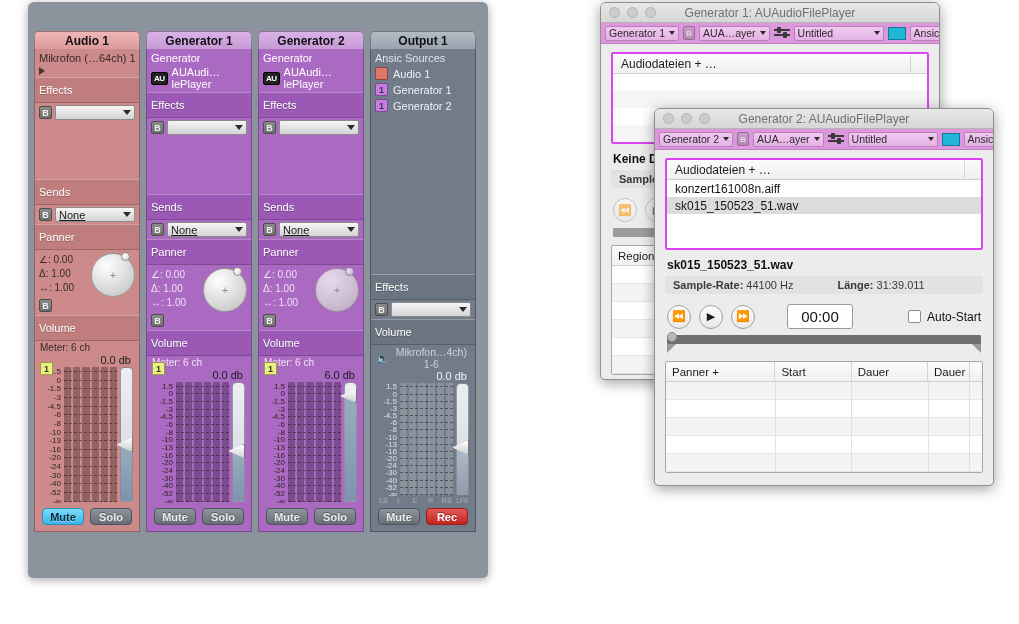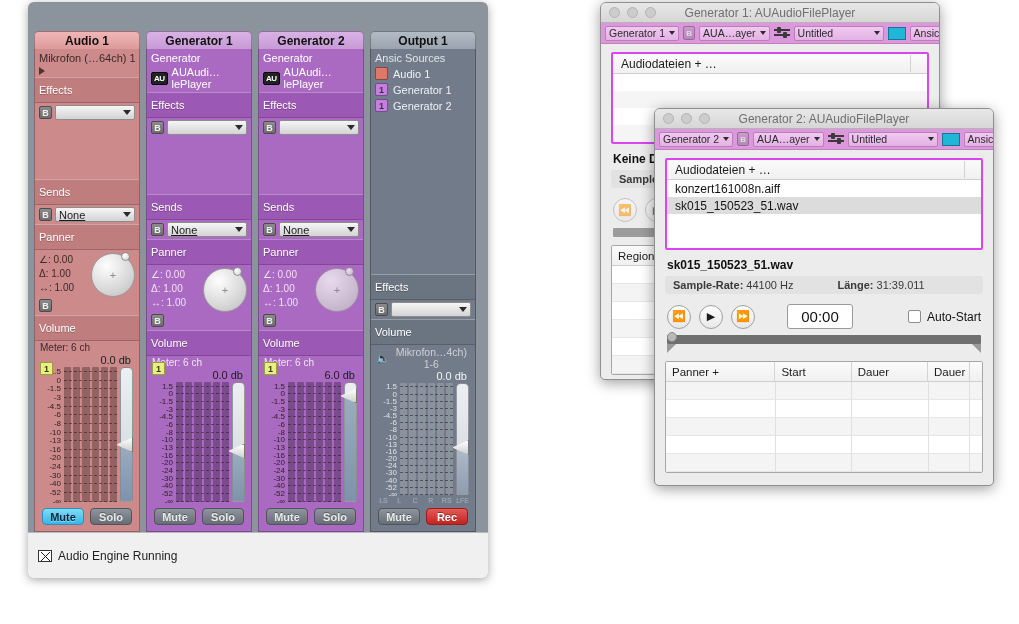--- a/index.html
+++ b/index.html
@@ -748,26 +748,20 @@
           </div>
           <div class="ms-row">
             <div class="ms-btn">Mute</div>
             <div class="ms-btn rec">Rec</div>
           </div>
         </div>
       </div>
 
     </div>
 
-    <div class="bottombar">
-      <div class="engine-row">
-        <span class="wave-icon"></span>
-        <span>Audio Engine Running</span>
-      </div>
-    </div>
   </div>
 
   <div class="plugwin" style="left:600px;top:2px;width:340px;height:378px;">
     <div class="plug-title">
       <div class="tl-buttons">
         <div class="tl-dot" style="background:#ccc;border:1px solid #b3b3b3;"></div>
         <div class="tl-dot" style="background:#ccc;border:1px solid #b3b3b3;"></div>
         <div class="tl-dot" style="background:#ccc;border:1px solid #b3b3b3;"></div>
       </div>
       <span class="plug-title-txt">Generator 1: AUAudioFilePlayer</span>

